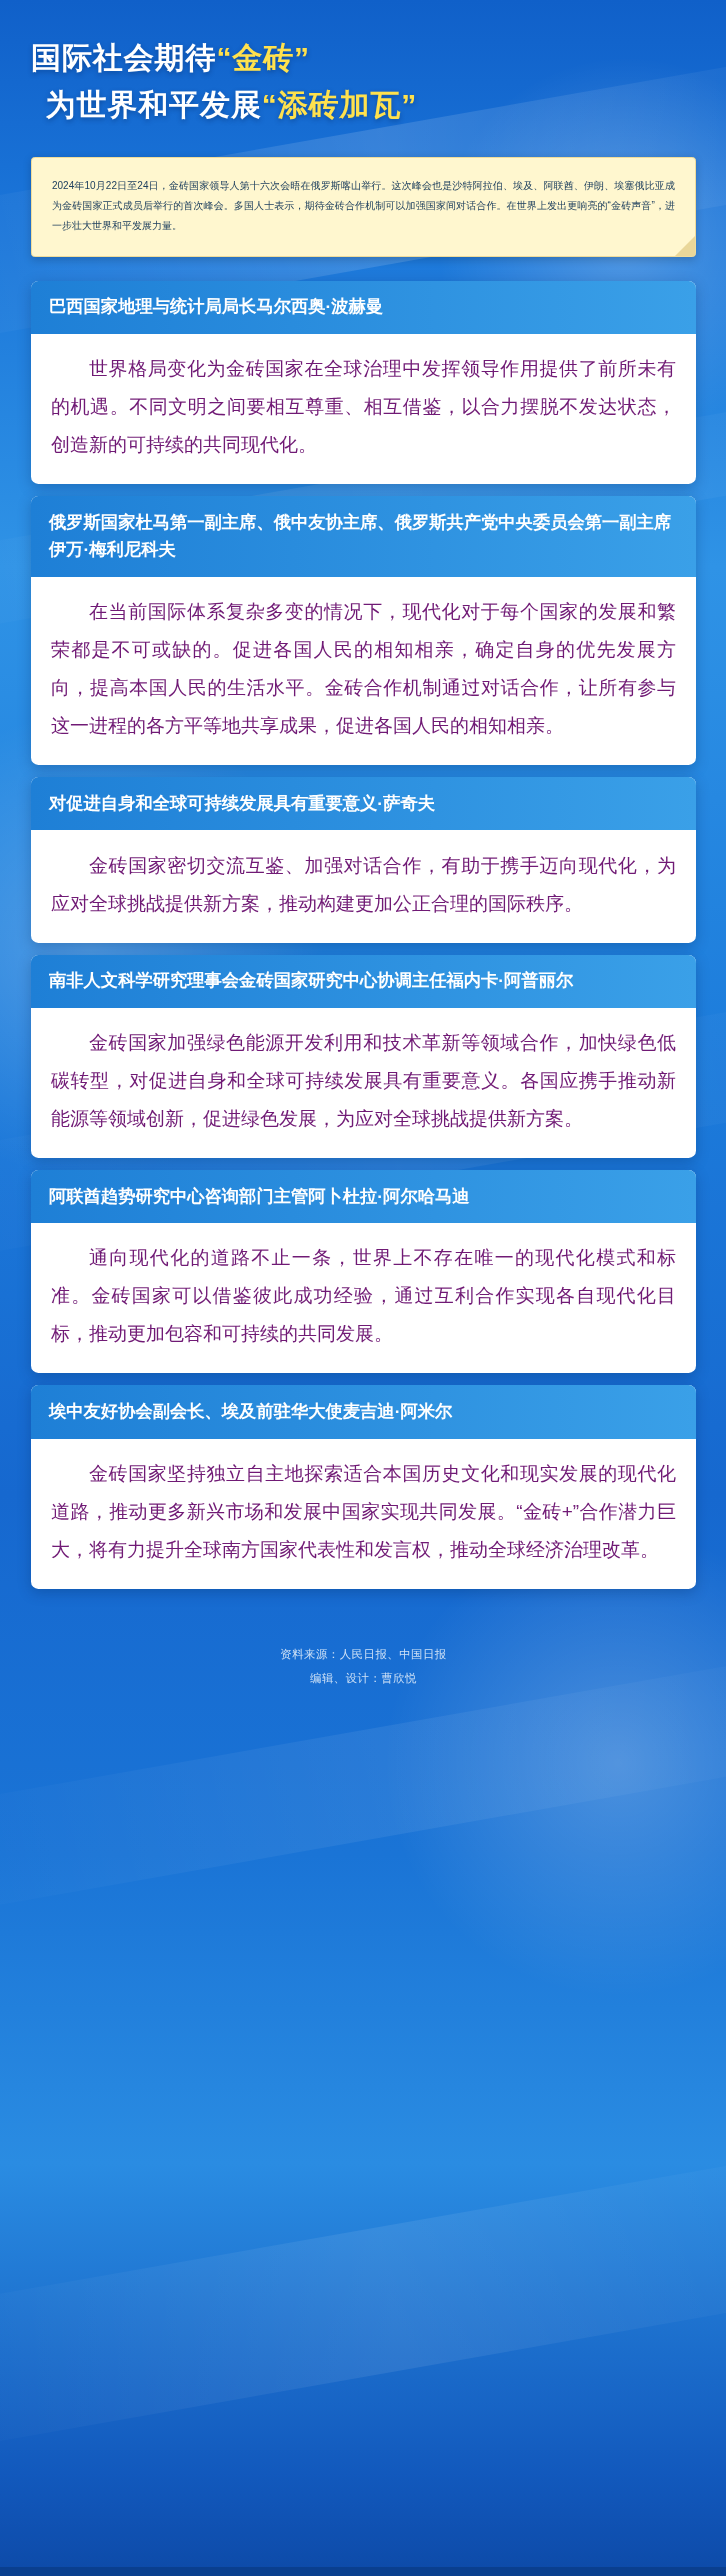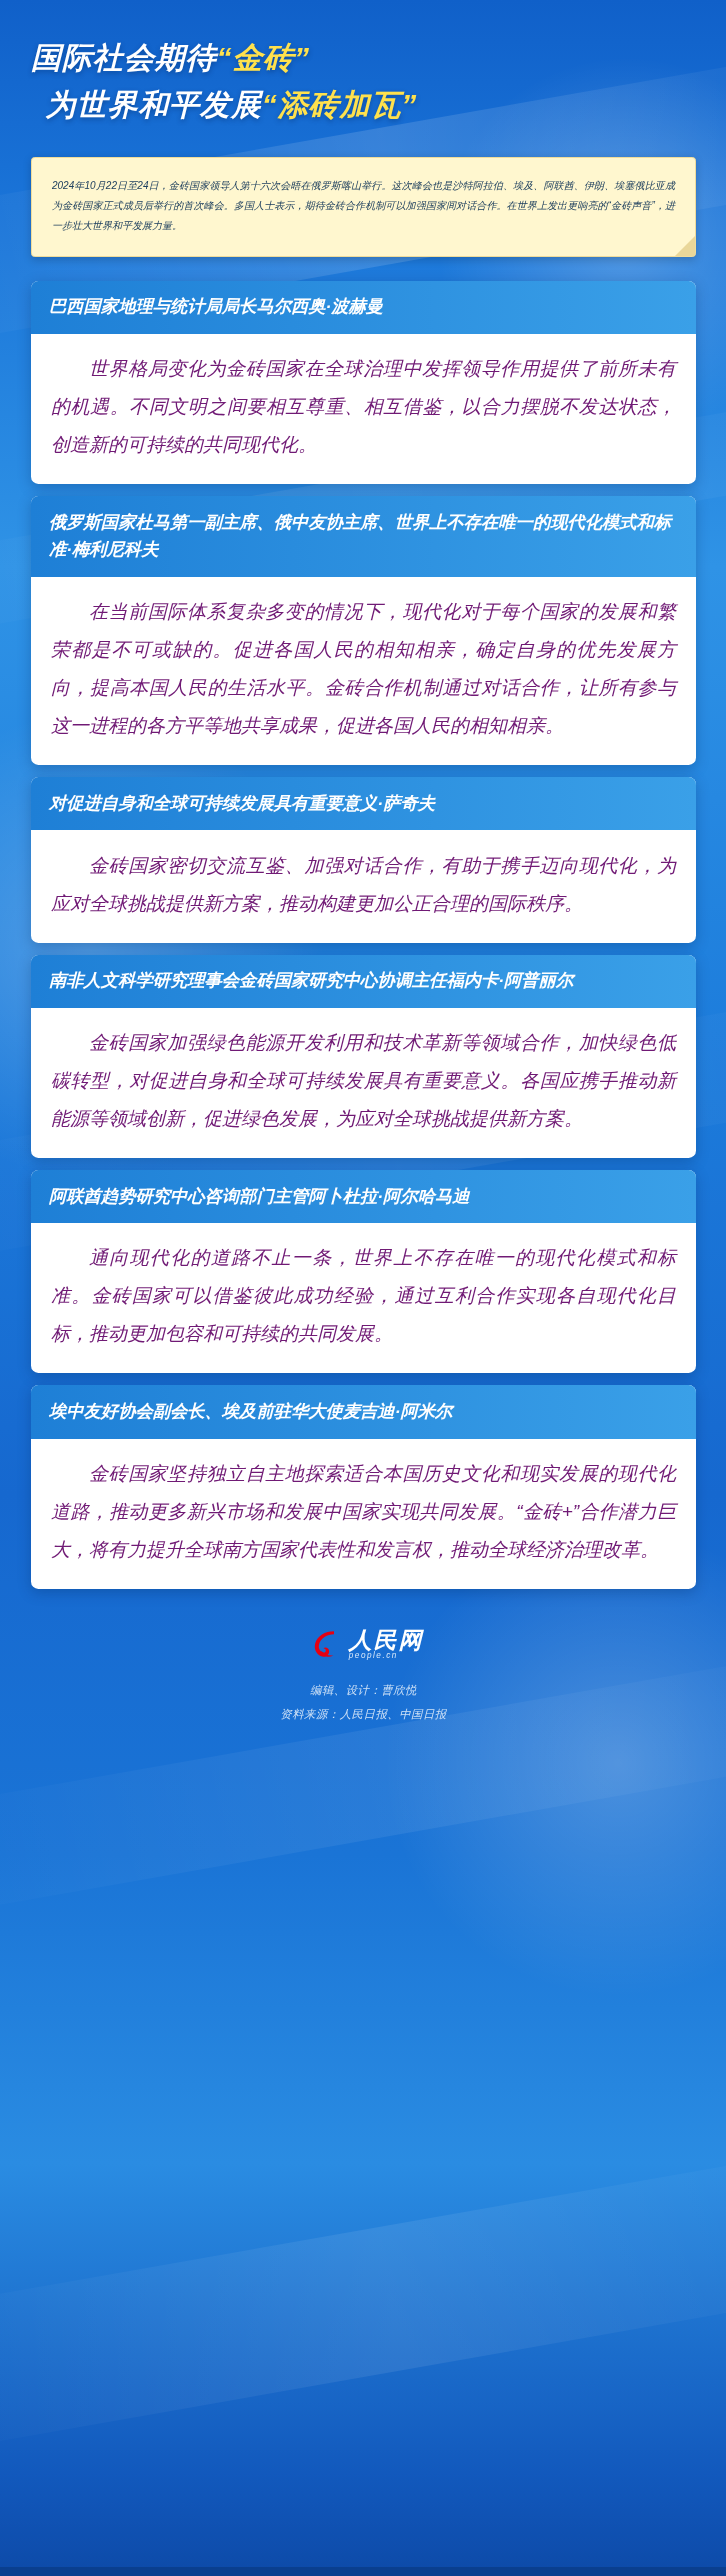--- a/index.html
+++ b/index.html
@@ -20,21 +20,20 @@
       linear-gradient(180deg,
         #1060c9 0%,
         #1a74d8 8%,
         #2f93e6 22%,
         #1d7ddc 40%,
         #1668cf 58%,
         #1a74d6 72%,
         #2a8ce2 84%,
         #1259bd 96%,
         #0d4aa8 100%);
-    font-style: italic;
   }
   
   .streak {
     position: absolute;
     left: -109px;
     width: 1000px;
     height: 136px;
     background: linear-gradient(90deg, rgba(255,255,255,0.00), rgba(255,255,255,0.14), rgba(255,255,255,0.00));
     transform: rotate(-10deg);
     pointer-events: none;
@@ -211,21 +210,21 @@
   </div>
 
   <div class="cards">
 
     <div class="card">
       <div class="card-head">巴西国家地理与统计局局长马尔西奥·波赫曼</div>
       <div class="card-body">世界格局变化为金砖国家在全球治理中发挥领导作用提供了前所未有的机遇。不同文明之间要相互尊重、相互借鉴，以合力摆脱不发达状态，创造新的可持续的共同现代化。</div>
     </div>
 
     <div class="card">
-      <div class="card-head">俄罗斯国家杜马第一副主席、俄中友协主席、世界上不存在唯一的现代化模式和标准·梅利尼科夫</div>
+      <div class="card-head">俄罗斯国家杜马第一副主席、俄中友协主席、俄罗斯共产党中央委员会第一副主席伊万·梅利尼科夫</div>
       <div class="card-body">在当前国际体系复杂多变的情况下，现代化对于每个国家的发展和繁荣都是不可或缺的。促进各国人民的相知相亲，确定自身的优先发展方向，提高本国人民的生活水平。金砖合作机制通过对话合作，让所有参与这一进程的各方平等地共享成果，促进各国人民的相知相亲。</div>
     </div>
 
     <div class="card">
       <div class="card-head">对促进自身和全球可持续发展具有重要意义·萨奇夫</div>
       <div class="card-body">金砖国家密切交流互鉴、加强对话合作，有助于携手迈向现代化，为应对全球挑战提供新方案，推动构建更加公正合理的国际秩序。</div>
     </div>
 
     <div class="card">
       <div class="card-head">南非人文科学研究理事会金砖国家研究中心协调主任福内卡·阿普丽尔</div>
@@ -238,32 +237,22 @@
     </div>
 
     <div class="card">
       <div class="card-head">埃中友好协会副会长、埃及前驻华大使麦吉迪·阿米尔</div>
       <div class="card-body">金砖国家坚持独立自主地探索适合本国历史文化和现实发展的现代化道路，推动更多新兴市场和发展中国家实现共同发展。“金砖+”合作潜力巨大，将有力提升全球南方国家代表性和发言权，推动全球经济治理改革。</div>
     </div>
 
   </div>
 
   <div class="footer">
-    <div class="logo-row">
-      <svg class="logo-mark" viewBox="0 0 48 48">
-        <path d="M40 7c-12 0-22 6-25 16-2 7 1 14 7 17 4 2 8 1 10-2 2-2 2-6 0-8-2-2-5-2-6 0 2 0 3 1 3 3 0 2-2 3-4 2-4-1-6-6-5-10 2-9 11-14 20-14z" fill="#e60012"></path>
-        <path d="M18 33c3 5 9 8 15 8 3 0 5-1 6-2-5 1-11-1-15-5z" fill="#e60012"></path>
-      </svg>
-      <div class="logo-text">
-        <div class="logo-cn">人民网</div>
-        <div class="logo-en">people.cn</div>
-      </div>
-    </div>
     <div class="footer-meta">
+      <div>资料来源：人民日报、中国日报</div>
       <div>编辑、设计：曹欣悦</div>
-      <div>资料来源：人民日报、中国日报</div>
     </div>
   </div>
 
   <div class="footer-bar"></div>
 
 </div>
 
 
 </body></html>

